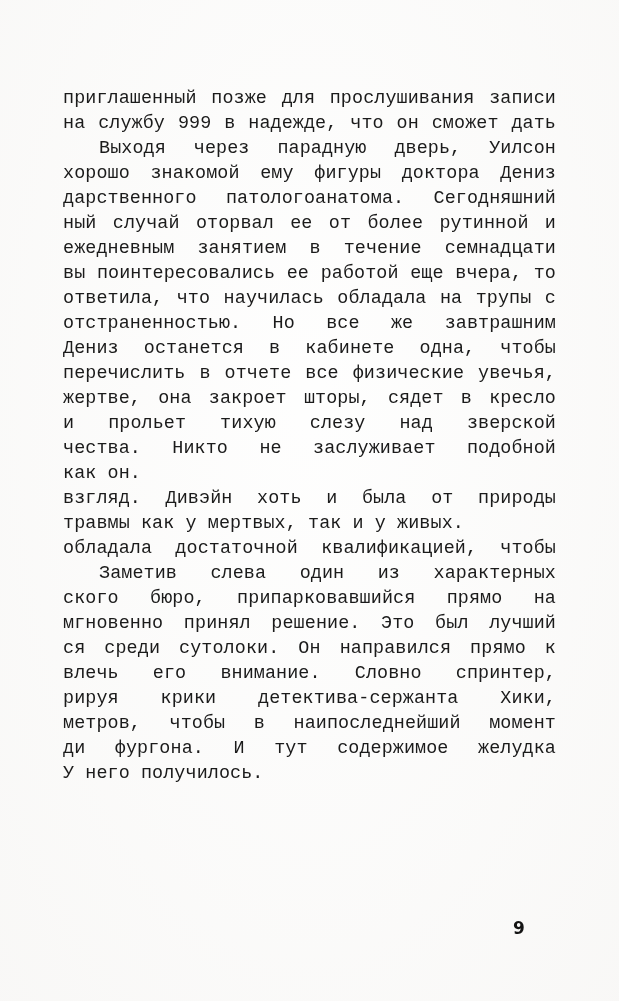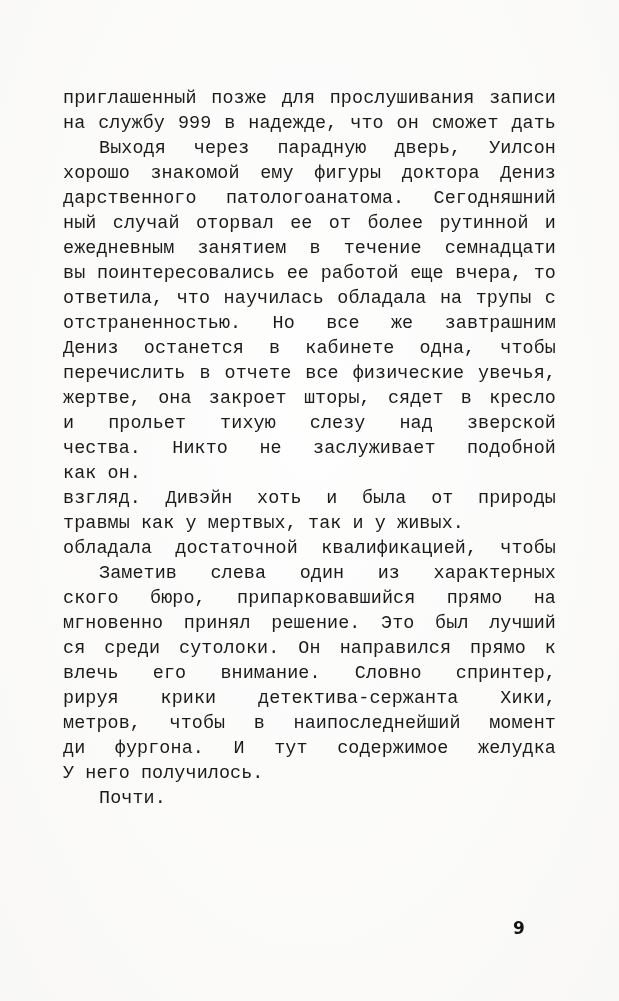--- a/index.html
+++ b/index.html
@@ -97,18 +97,15 @@
       <div class="line indent">Заметив слева один из характерных фургонов Техниче-</div>
       <div class="line">ского бюро, припарковавшийся прямо на лужайке, Уилсон</div>
       <div class="line">мгновенно принял решение. Это был лучший шанс укрыть-</div>
       <div class="line">ся среди сутолоки. Он направился прямо к фургону, игно-</div>
       <div class="line">влечь его внимание. Словно спринтер, делающий рывок</div>
       <div class="line">рируя крики детектива-сержанта Хики, пытавшегося при-</div>
       <div class="line">метров, чтобы в наипоследнейший момент очутиться поза-</div>
       <div class="line">ди фургона. И тут содержимое желудка вырвалось наружу.</div>
       <div class="line last">У него получилось.</div>
     </div>
-    <div class="paragraph">
-      <div class="line last indent">Почти.</div>
-    </div>
   </main>
 
 <div class="folio">9</div>
 
 </body></html>

